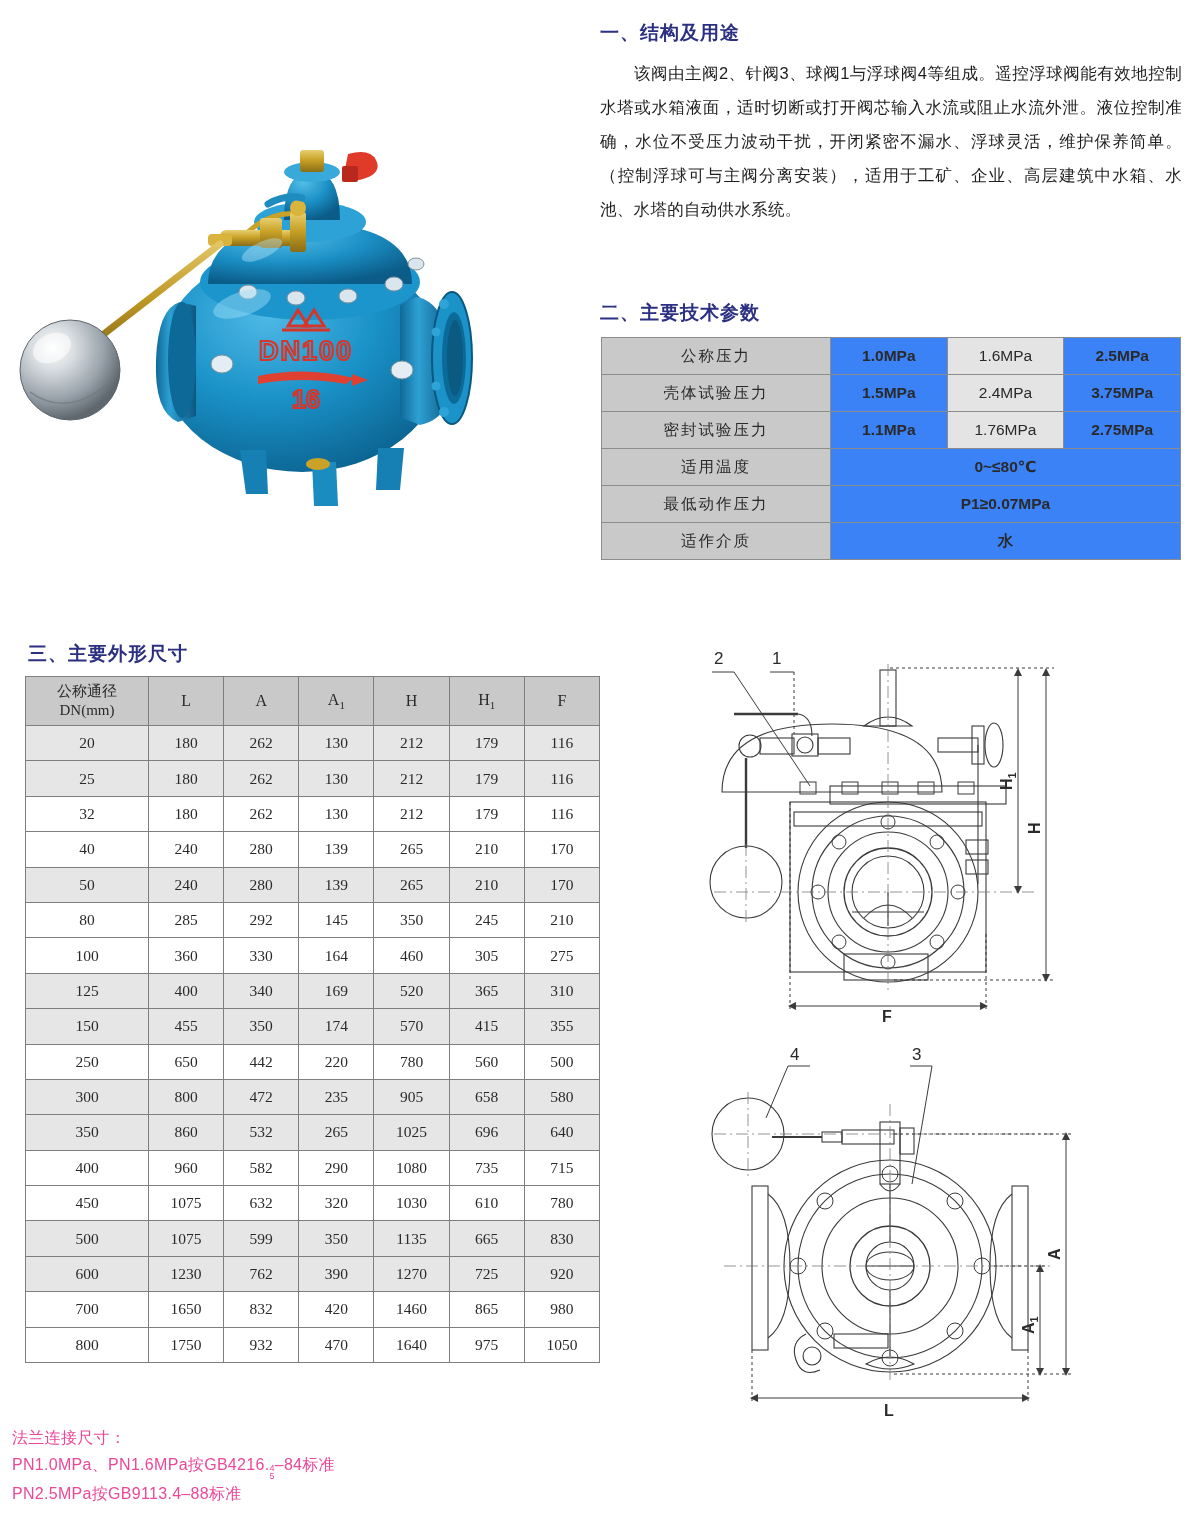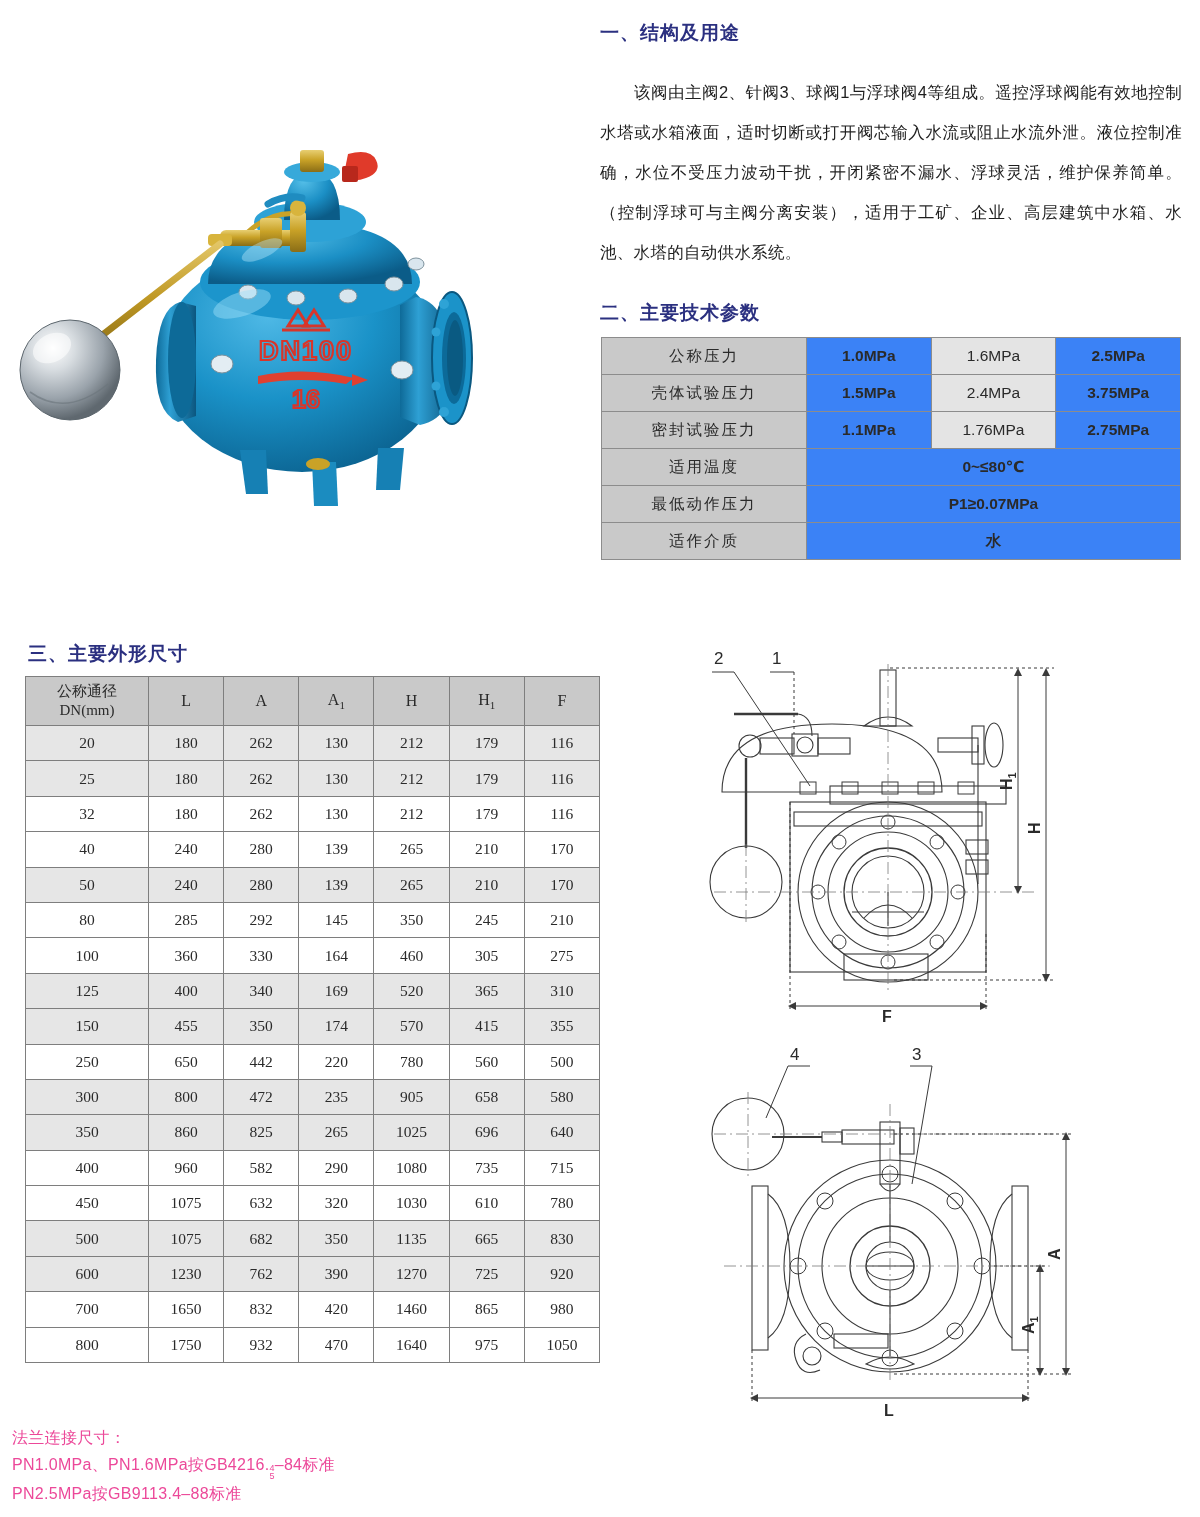--- a/index.html
+++ b/index.html
@@ -23,24 +23,24 @@
     font-weight: bold;
     color: #2b3080;
     letter-spacing: 1px;
     white-space: nowrap;
   }
 
   
   #intro-paragraph {
     position: absolute;
     left: 600px;
-    top: 72px;
+    top: 56px;
     width: 582px;
     font-size: 16.5px;
-    line-height: 40px;
+    line-height: 34px;
     text-indent: 34px;
     text-align: justify;
     color: #1e1e1e;
     letter-spacing: 0.3px;
   }
 
   
   #params-table {
     position: absolute;
     left: 601px;
@@ -48,21 +48,21 @@
     width: 580px;
     border-collapse: collapse;
     font-size: 15.5px;
     table-layout: fixed;
   }
   #params-table td {
     border: 1px solid #8c8c8c;
     height: 36px;
     text-align: center;
     vertical-align: middle;
-    padding: 0 2px;
+    padding: 0 14px;
   }
   #params-table td.lbl {
     background: #c9c9c9;
     width: 200px;
     letter-spacing: 2px;
   }
   #params-table td.shade { background: #e4e4e4; }
   #params-table td.plain { background: #3b82f6; font-weight: bold; }
 
   
@@ -406,21 +406,21 @@
         <td>800</td>
         <td>472</td>
         <td>235</td>
         <td>905</td>
         <td>658</td>
         <td>580</td>
       </tr>
       <tr class="even">
         <td>350</td>
         <td>860</td>
-        <td>825</td>
+        <td>532</td>
         <td>265</td>
         <td>1025</td>
         <td>696</td>
         <td>640</td>
       </tr>
       <tr class="odd">
         <td>400</td>
         <td>960</td>
         <td>582</td>
         <td>290</td>
@@ -433,21 +433,21 @@
         <td>1075</td>
         <td>632</td>
         <td>320</td>
         <td>1030</td>
         <td>610</td>
         <td>780</td>
       </tr>
       <tr class="even">
         <td>500</td>
         <td>1075</td>
-        <td>682</td>
+        <td>599</td>
         <td>350</td>
         <td>1135</td>
         <td>665</td>
         <td>830</td>
       </tr>
       <tr class="even">
         <td>600</td>
         <td>1230</td>
         <td>762</td>
         <td>390</td>

